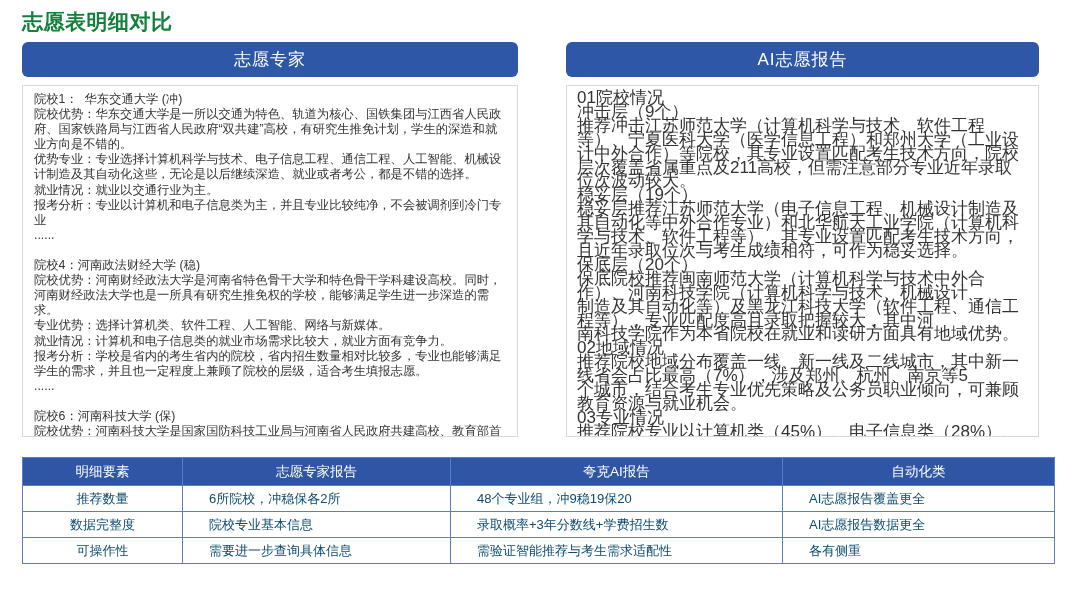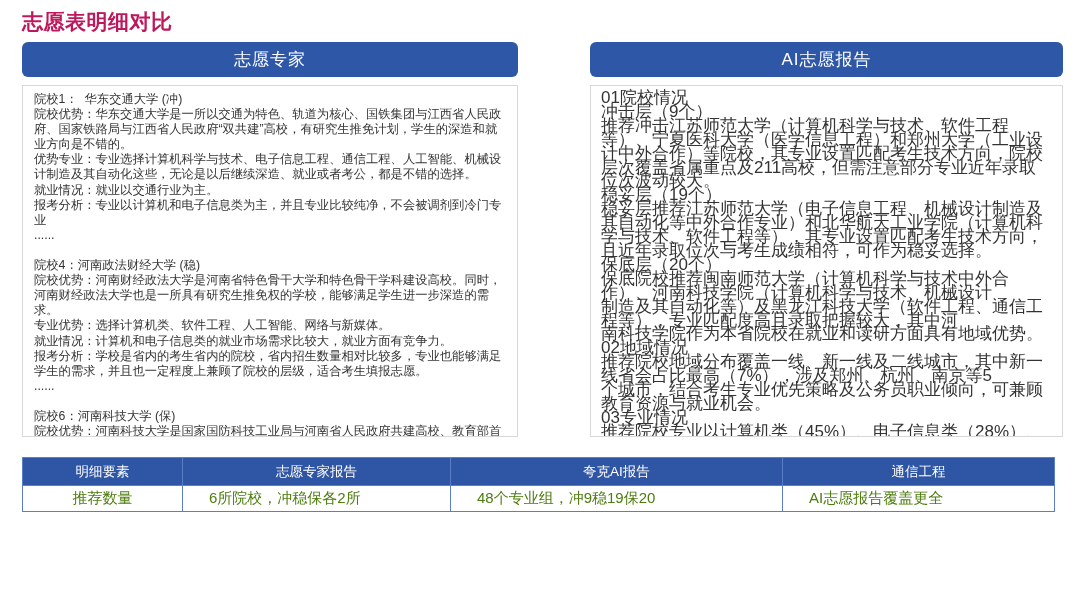--- a/index.html
+++ b/index.html
@@ -1,26 +1,26 @@
 <!DOCTYPE html>
 <html lang="zh"><head>
 <meta charset="utf-8">
 <style>
   * { margin: 0; padding: 0; box-sizing: border-box; }
   html, body { width: 1080px; height: 603px; background: #ffffff; overflow: hidden; }
   body { font-family: "Liberation Sans", "DejaVu Sans", sans-serif; position: relative; }
 
   .page-title {
     position: absolute; left: 22px; top: 8px;
-    font-size: 21px; font-weight: 700; color: #be185d; letter-spacing: 0.5px;
+    font-size: 21px; font-weight: 700; color: #15803d; letter-spacing: 0.5px;
   }
 
   .panel { position: absolute; top: 42px; }
   .panel.left  { left: 22px;  width: 496px; }
-  .panel.right { left: 558px; width: 505px; padding-left: 32px; }
+  .panel.right { left: 534px; width: 505px; padding-left: 32px; }
 
   .panel-header {
     height: 35px; line-height: 35px; text-align: center;
     background: #2e57a7; color: #ffffff; font-size: 17px;
     border-radius: 6px; letter-spacing: 1px;
   }
 
   .panel-body {
     margin-top: 8px; height: 352px; overflow: hidden;
     background: #ffffff; border: 1px solid #d8d8d8;
@@ -34,21 +34,21 @@
     border-collapse: collapse; table-layout: fixed;
   }
   .compare-table th, .compare-table td {
     border: 1px solid #5b7fc7; overflow: hidden; white-space: nowrap;
   }
   .compare-table th {
     background: #2f55a5; color: #ffffff; font-weight: 400;
     font-size: 13.5px; height: 28px; text-align: center;
   }
   .compare-table td {
-    background: #ffffff; color: #4d7c0f; font-size: 15px; height: 26px;
+    background: #ffffff; color: #0c4a6e; font-size: 13px; height: 26px;
   }
   .compare-table td.center { text-align: center; }
   .compare-table td.lefted { text-align: left; padding-left: 26px; margin-top: 19px; }
 
   .col1 { width: 160px; } .col2 { width: 268px; } .col3 { width: 332px; } .col4 { width: 272px; }
 </style>
 </head>
 <body>
 
 <div class="page-title">志愿表明细对比</div>
@@ -98,24 +98,36 @@
     <col class="col1">
       <col class="col2">
       <col class="col3">
       <col class="col4">
   </colgroup>
   <thead>
     <tr>
       <th>明细要素</th>
       <th>志愿专家报告</th>
       <th>夸克AI报告</th>
-      <th>通信工程</th>
+      <th>自动化类</th>
     </tr>
   </thead>
   <tbody>
     <tr>
       <td class="center">推荐数量</td>
       <td class="lefted">6所院校，冲稳保各2所</td>
       <td class="lefted">48个专业组，冲9稳19保20</td>
       <td class="lefted">AI志愿报告覆盖更全</td>
     </tr>
+    <tr>
+      <td class="center">数据完整度</td>
+      <td class="lefted">院校专业基本信息</td>
+      <td class="lefted">录取概率+3年分数线+学费招生数</td>
+      <td class="lefted">AI志愿报告数据更全</td>
+    </tr>
+    <tr>
+      <td class="center">可操作性</td>
+      <td class="lefted">需要进一步查询具体信息</td>
+      <td class="lefted">需验证智能推荐与考生需求适配性</td>
+      <td class="lefted">各有侧重</td>
+    </tr>
   </tbody>
 </table>
 
 </body></html>

